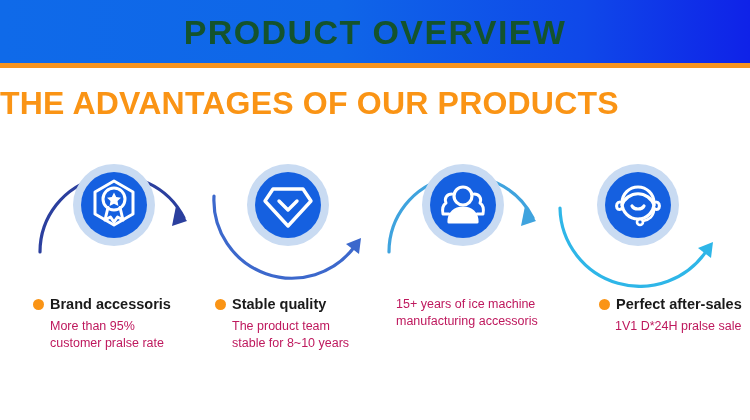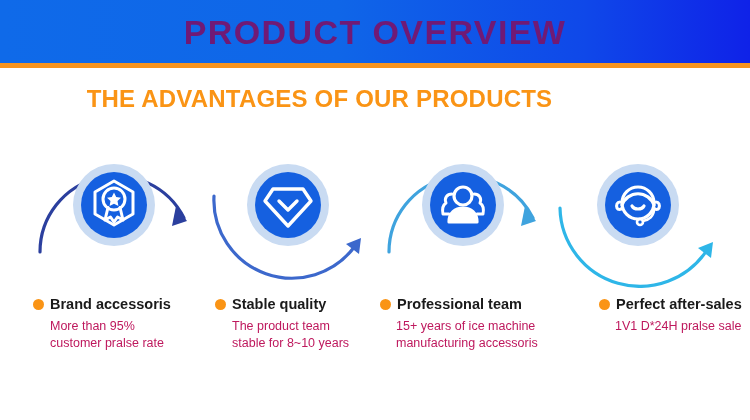--- a/index.html
+++ b/index.html
@@ -13,36 +13,35 @@
   .page{position:relative;width:750px;height:420px;background:#fff;}
 
   
   .header-band{
     position:absolute;left:0;top:0;width:750px;height:63px;
     background:linear-gradient(to right,#0f6ae9 0%,#0f66e8 45%,#0f48e9 78%,#0f22e8 100%);
   }
   .header-title{
     position:absolute;left:0;top:0;width:750px;height:63px;
     display:flex;align-items:center;justify-content:center;
-    color:#701a75;
+    color:#14532d;
     font-size:34px;font-weight:bold;letter-spacing:1.4px;
     font-family:"Liberation Sans", sans-serif;
     line-height:1;
   }
   .header-rule{
     position:absolute;left:0;top:63px;width:750px;height:5px;
     background:#f7941e;
   }
 
   
   .subtitle{
     position:absolute;left:0;top:85px;width:639px;
-    text-align:center;
     color:#fa9415;
-    font-size:24px;font-weight:bold;letter-spacing:.2px;
+    font-size:32px;font-weight:bold;letter-spacing:.2px;
     font-family:"Liberation Sans", sans-serif;
   }
 
   
   .icon-row{position:absolute;left:0;top:138px;width:750px;height:150px;}
   .icon-cell{position:absolute;top:0;width:175px;height:150px;}
   .icon-cell.c0{left:26px;}
   .icon-cell.c1{left:200px;}
   .icon-cell.c2{left:375px;}
   .icon-cell.c3{left:550px;}
@@ -182,24 +181,20 @@
         <span class="dot"></span>
         <span class="head-text">Stable quality</span>
       </div>
       <div class="desc">
         <div>The product team</div>
         <div>stable for 8~10 years</div>
       </div>
     </div>
 
     <div class="text-cell t2">
-      <div class="head-line">
-        <span class="dot"></span>
-        <span class="head-text">Professional team</span>
-      </div>
       <div class="desc">
         <div>15+ years of ice machine</div>
         <div>manufacturing accessoris</div>
       </div>
     </div>
 
     <div class="text-cell t3">
       <div class="head-line">
         <span class="dot"></span>
         <span class="head-text">Perfect after-sales</span>

